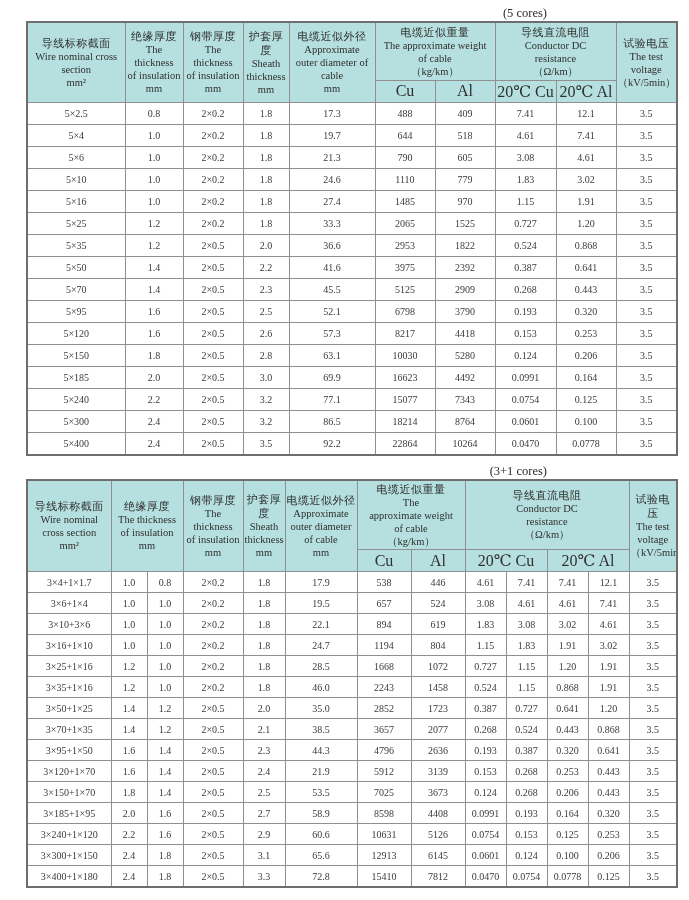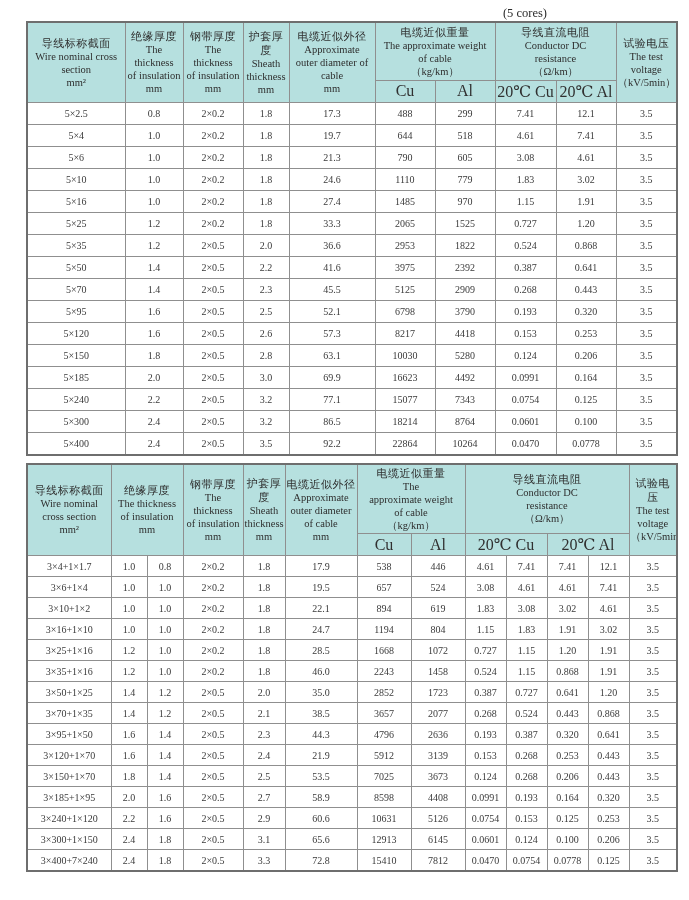--- a/index.html
+++ b/index.html
@@ -118,21 +118,21 @@
       </tr>
     </thead>
     <tbody id="t1-body">
         <tr>
           <td>5×2.5</td>
           <td>0.8</td>
           <td>2×0.2</td>
           <td>1.8</td>
           <td>17.3</td>
           <td>488</td>
-          <td>299</td>
+          <td>409</td>
           <td>7.41</td>
           <td>12.1</td>
           <td>3.5</td>
         </tr>
         <tr>
           <td>5×4</td>
           <td>1.0</td>
           <td>2×0.2</td>
           <td>1.8</td>
           <td>19.7</td>
@@ -307,20 +307,21 @@
           <td>22864</td>
           <td>10264</td>
           <td>0.0470</td>
           <td>0.0778</td>
           <td>3.5</td>
         </tr>
       </tbody>
   </table>
 
   <div class="gap"></div>
+  <div class="corner-label">(3+1 cores)</div>
 
   <table class="spec" id="t2">
     <colgroup>
       <col style="width:84px">
         <col style="width:36px">
         <col style="width:36px">
         <col style="width:60px">
       <col style="width:42px">
         <col style="width:72px">
         <col style="width:54px">
@@ -416,21 +417,21 @@
           <td>19.5</td>
           <td>657</td>
           <td>524</td>
           <td>3.08</td>
           <td>4.61</td>
           <td>4.61</td>
           <td>7.41</td>
           <td>3.5</td>
         </tr>
         <tr>
-          <td>3×10+1×2</td>
+          <td>3×10+3×6</td>
           <td>1.0</td>
           <td>1.0</td>
           <td>2×0.2</td>
           <td>1.8</td>
           <td>22.1</td>
           <td>894</td>
           <td>619</td>
           <td>1.83</td>
           <td>3.08</td>
           <td>3.02</td>
@@ -596,21 +597,21 @@
           <td>65.6</td>
           <td>12913</td>
           <td>6145</td>
           <td>0.0601</td>
           <td>0.124</td>
           <td>0.100</td>
           <td>0.206</td>
           <td>3.5</td>
         </tr>
         <tr>
-          <td>3×400+7×240</td>
+          <td>3×400+1×180</td>
           <td>2.4</td>
           <td>1.8</td>
           <td>2×0.5</td>
           <td>3.3</td>
           <td>72.8</td>
           <td>15410</td>
           <td>7812</td>
           <td>0.0470</td>
           <td>0.0754</td>
           <td>0.0778</td>

